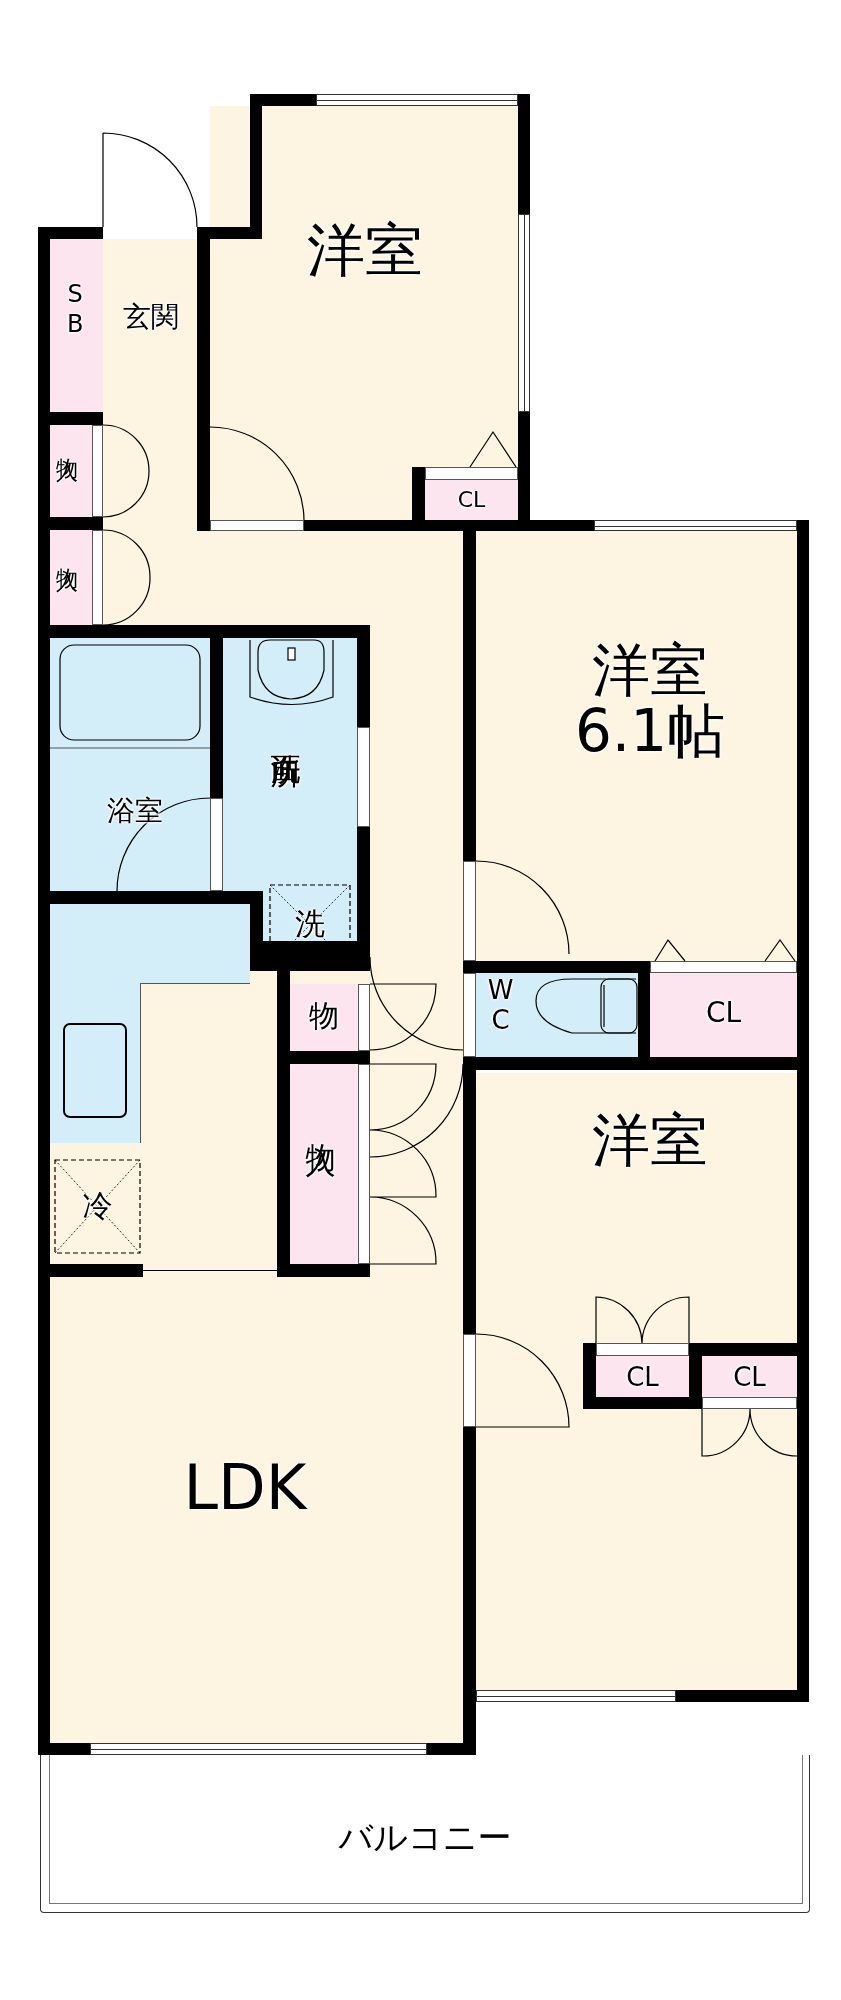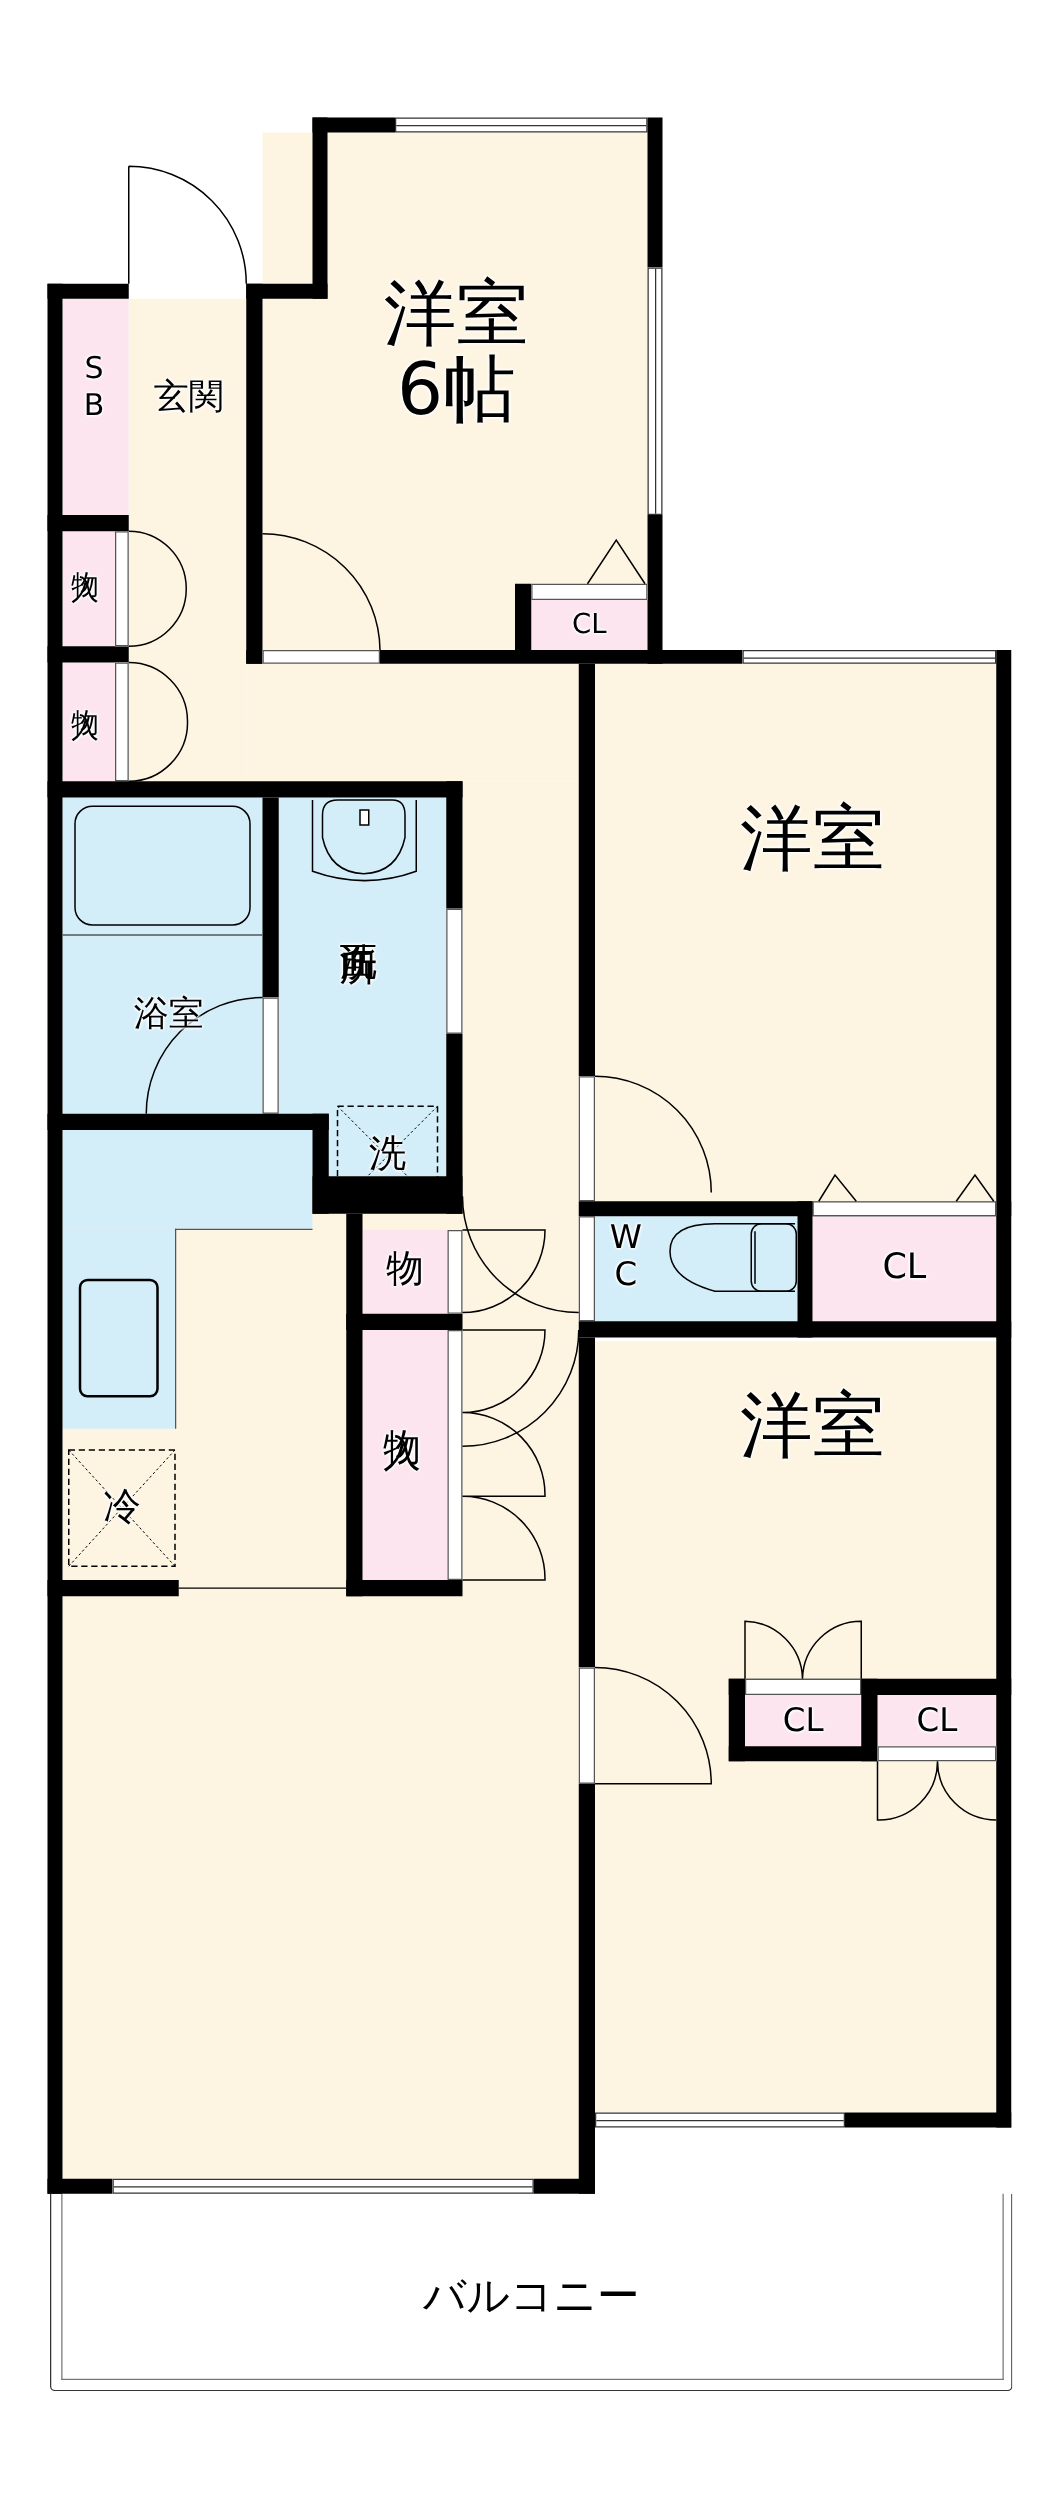--- a/index.html
+++ b/index.html
@@ -173,30 +173,30 @@
     <path d="M476 1334 A93 93 0 0 1 569 1427 L476 1427"></path>
 
     <path d="M596 1343 L596 1297 A47 47 0 0 1 642 1343 A47 47 0 0 1 689 1297 L689 1343"></path>
 
     <path d="M702 1409 L702 1456 A47 47 0 0 0 750 1409 A47 47 0 0 0 797 1456"></path>
   </g>
 </svg>
 
 <div class="label big" style="left:250px;top:220px;width:230px;font-weight:normal;font-size:58px;">
   <div>洋室</div>
-  <div>6帖</div>
 </div>
 <div class="label sm vert" style="left:62px;top:280px;">SB</div>
 <div class="label mid" style="left:105px;top:302px;width:92px;font-size:28px;">玄関</div>
 <div class="label sm vert" style="left:56px;top:440px;font-size:22px;">物入</div>
 <div class="label sm vert" style="left:56px;top:550px;font-size:22px;">物入</div>
 <div class="label sm" style="left:425px;top:488px;width:93px;font-size:22px;">CL</div>
 
 <div class="label" style="left:530px;top:640px;width:240px;font-size:58px;">
   <div>洋室</div>
+  <div>6.1帖</div>
 </div>
 
 <div class="label mid" style="left:80px;top:796px;width:110px;font-size:28px;">浴室</div>
 <div class="label mid vert" style="left:270px;top:730px;font-size:30px;">洗面所</div>
 <div class="label mid" style="left:270px;top:908px;width:80px;font-size:30px;">洗</div>
 
 <div class="label mid" style="left:480px;top:975px;width:40px;font-size:26px;">
   <div style="writing-mode:vertical-rl;text-orientation:upright;margin:0 auto;">WC</div>
 </div>
 <div class="label mid" style="left:650px;top:998px;width:147px;font-size:28px;">CL</div>
@@ -205,15 +205,16 @@
 <div class="label mid vert" style="left:305px;top:1120px;font-size:30px;">物入</div>
 <div class="label mid" style="left:55px;top:1190px;width:85px;font-size:30px;">冷</div>
 
 <div class="label" style="left:530px;top:1110px;width:240px;font-size:58px;">
   <div>洋室</div>
 </div>
 <div class="label sm" style="left:596px;top:1364px;width:93px;font-size:26px;">CL</div>
 <div class="label sm" style="left:702px;top:1364px;width:95px;font-size:26px;">CL</div>
 
 <div class="label" style="left:120px;top:1455px;width:250px;font-size:62px;">
+  <div>LDK</div>
 </div>
 
 <div class="label mid" style="left:240px;top:1820px;width:370px;font-size:34px;">バルコニー</div>
 
 </body></html>

